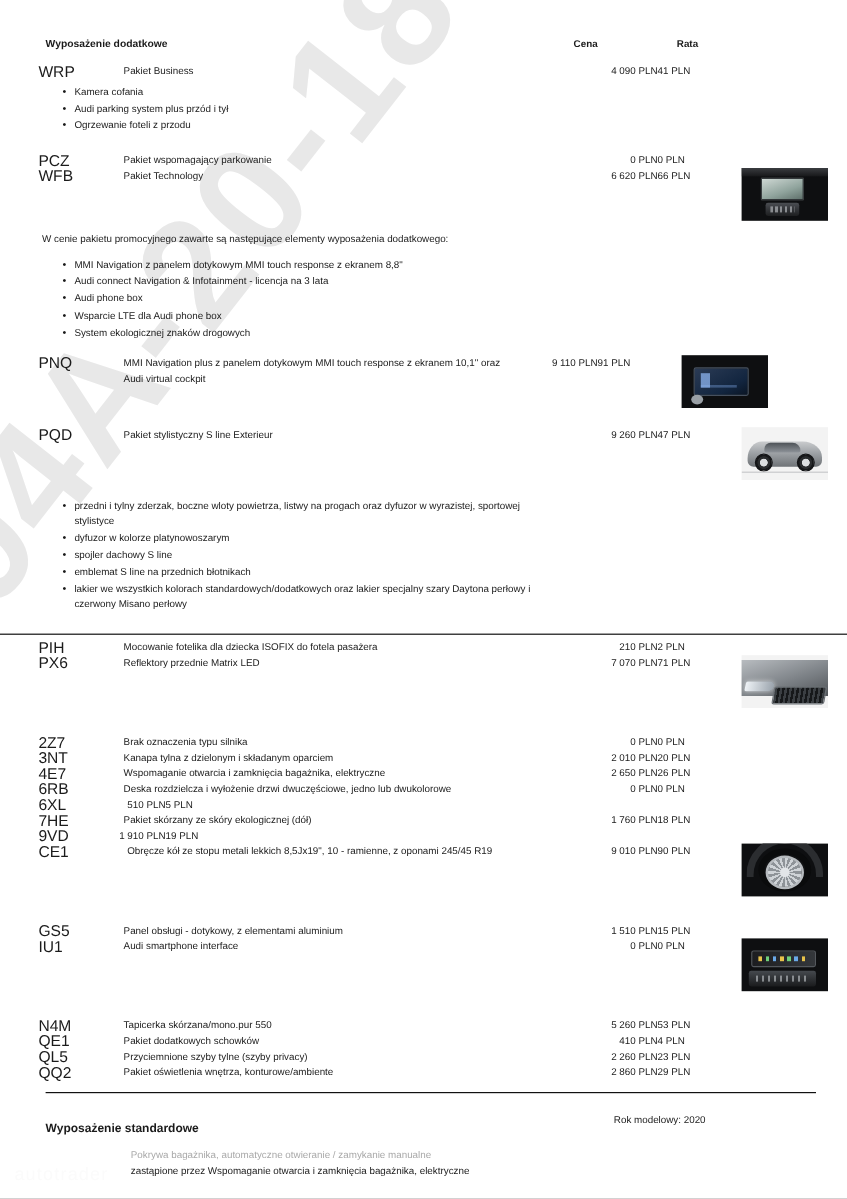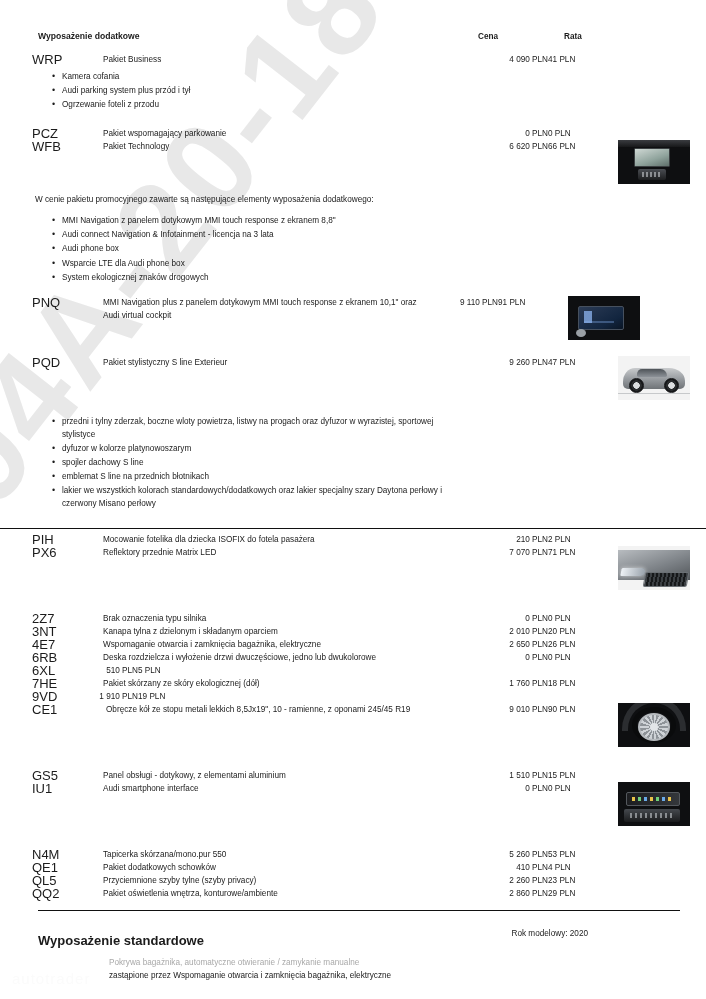--- a/index.html
+++ b/index.html
@@ -346,21 +346,21 @@
     content: "";
     position: absolute;
     left: 6px; top: 4px;
     width: 42px; height: 5px;
     background: repeating-linear-gradient(90deg,#aeb2b6 0 2px,transparent 2px 5px);
     opacity: .7;
   }
 
   
   .std-title {
-    font-size: 13px;
+    font-size: 10px;
     font-weight: bold;
     line-height: 13px;
     padding-left: 38px;
     margin-bottom: 9px;
   }
   .std-row { display: flex; align-items: flex-start; }
   .std-code {
     width: 68px; min-width: 68px;
     padding-left: 74px;
     box-sizing: border-box;

